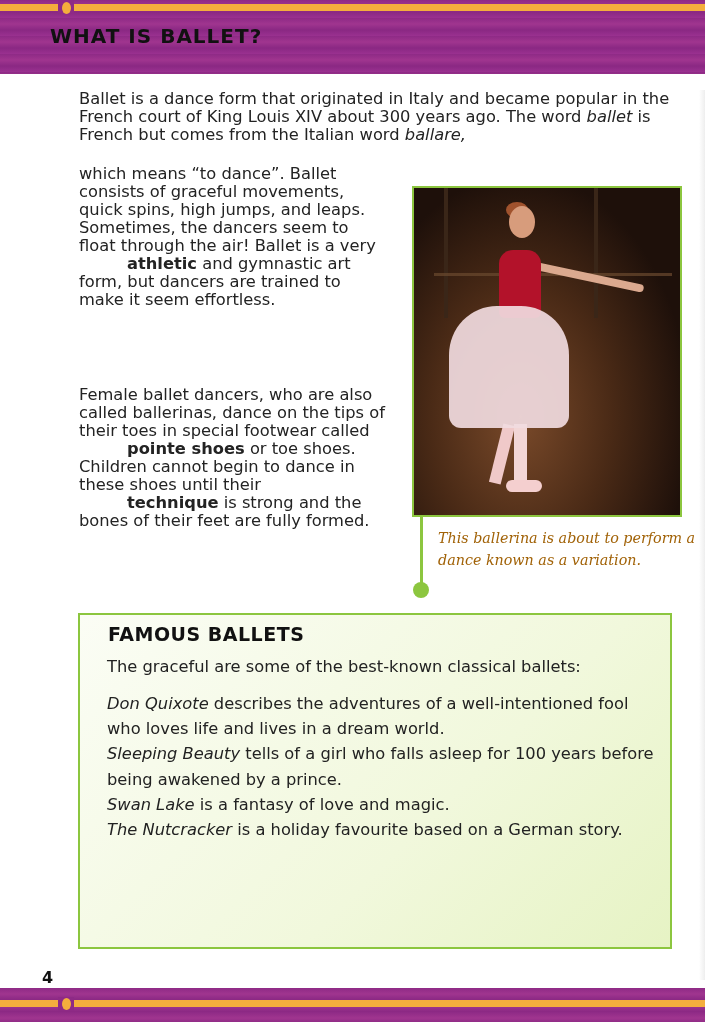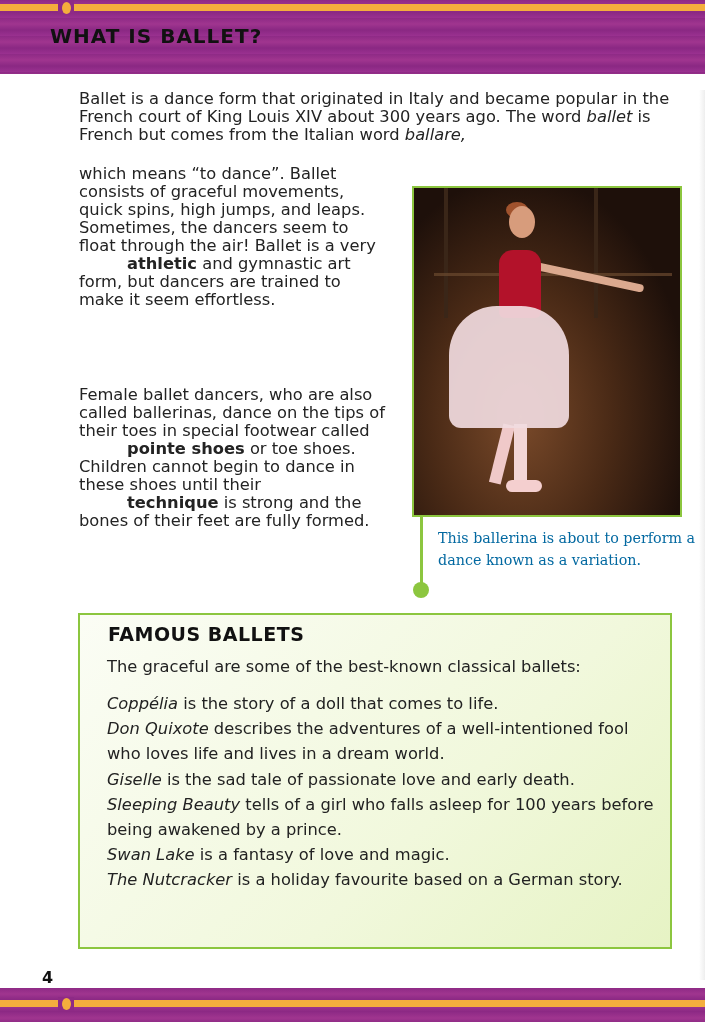--- a/index.html
+++ b/index.html
@@ -26,21 +26,21 @@
   .dancer-bun { position:absolute; left:92px; top:14px; width:22px; height:16px; border-radius:50%; background:#a0522d; }
   .dancer-body { position:absolute; left:85px; top:62px; width:42px; height:68px; background:#b3122a; border-radius:14px 14px 6px 6px; }
   .dancer-arm { position:absolute; left:122px; top:74px; width:110px; height:8px; background:#dba98f; border-radius:4px; transform:rotate(12deg); transform-origin:left center; }
   .tutu { position:absolute; left:35px; top:118px; width:120px; height:122px; background:#f1dbe0; opacity:.92; border-radius:40% 40% 10% 10%; }
   .leg1 { position:absolute; left:82px; top:236px; width:12px; height:60px; background:#f0c9c9; transform:rotate(14deg); }
   .leg2 { position:absolute; left:100px; top:236px; width:13px; height:62px; background:#f2d6d6; }
   .shoe { position:absolute; left:92px; top:292px; width:36px; height:12px; border-radius:6px; background:#f4cfcf; }
   .caption-line { position:absolute; left:420px; top:517px; width:3px; height:72px; background:#8cc63f; }
   .caption-dot { position:absolute; left:413px; top:582px; width:16px; height:16px; border-radius:50%; background:#8cc63f; }
   .caption { position:absolute; left:438px; top:527px; width:260px; font-family:"DejaVu Serif", serif;
-    font-size:14.3px; line-height:22px; color:#0369a1; }
+    font-style:italic; font-size:14.3px; line-height:22px; color:#a16207; }
   .box { position:absolute; left:78px; top:613px; width:594px; height:336px; box-sizing:border-box;
     border:2px solid #8cc63f; background:linear-gradient(135deg, #fbfdf5 0%, #f1f8dc 60%, #e6f3c4 100%); }
   .box-title { position:absolute; left:28px; top:8px; margin:0; font-size:19px; font-weight:bold; letter-spacing:.5px; color:#111; }
   .box-intro { position:absolute; left:27px; top:42px; font-size:16.3px; color:#222; white-space:nowrap; }
   .box-list { position:absolute; left:27px; top:76px; width:560px; font-size:16.3px; line-height:25.2px; color:#222; }
   .box-list div { margin:0; }
   .page-num { position:absolute; left:42px; top:968px; font-size:16px; font-weight:bold; color:#111; }
   .bottom-band { position:absolute; left:0; top:988px; width:705px; height:34px;
     background: repeating-linear-gradient(180deg, #8e2a86 0px, #a0358f 6px, #8a2883 12px); }
   .right-edge { position:absolute; right:0; top:90px; width:6px; height:890px; background:linear-gradient(90deg,#ffffff,#eeeeee); }
@@ -81,23 +81,21 @@
   <div class="shoe"></div>
 </div>
 <div class="caption-line"></div>
 <div class="caption-dot"></div>
 <div class="caption">This ballerina is about to perform a dance known as a variation.</div>
 
 <div class="box">
   <h2 class="box-title">FAMOUS BALLETS</h2>
   <div class="box-intro">The graceful are some of the best-known classical ballets:</div>
   <div class="box-list">
-    <div><i>Coppélia</i><span> is the story of a doll that comes to life.</span></div>
     <div><i>Don Quixote</i><span> describes the adventures of a well-intentioned fool who loves life and lives in a dream world.</span></div>
-    <div><i>Giselle</i><span> is the sad tale of passionate love and early death.</span></div>
     <div><i>Sleeping Beauty</i><span> tells of a girl who falls asleep for 100 years before being awakened by a prince.</span></div>
     <div><i>Swan Lake</i><span> is a fantasy of love and magic.</span></div>
     <div><i>The Nutcracker</i><span> is a holiday favourite based on a German story.</span></div>
   </div>
 </div>
 
 <div class="page-num">4</div>
 
 <div class="bottom-band"></div>
 <div class="gold-line" style="top:1000px;"></div>

